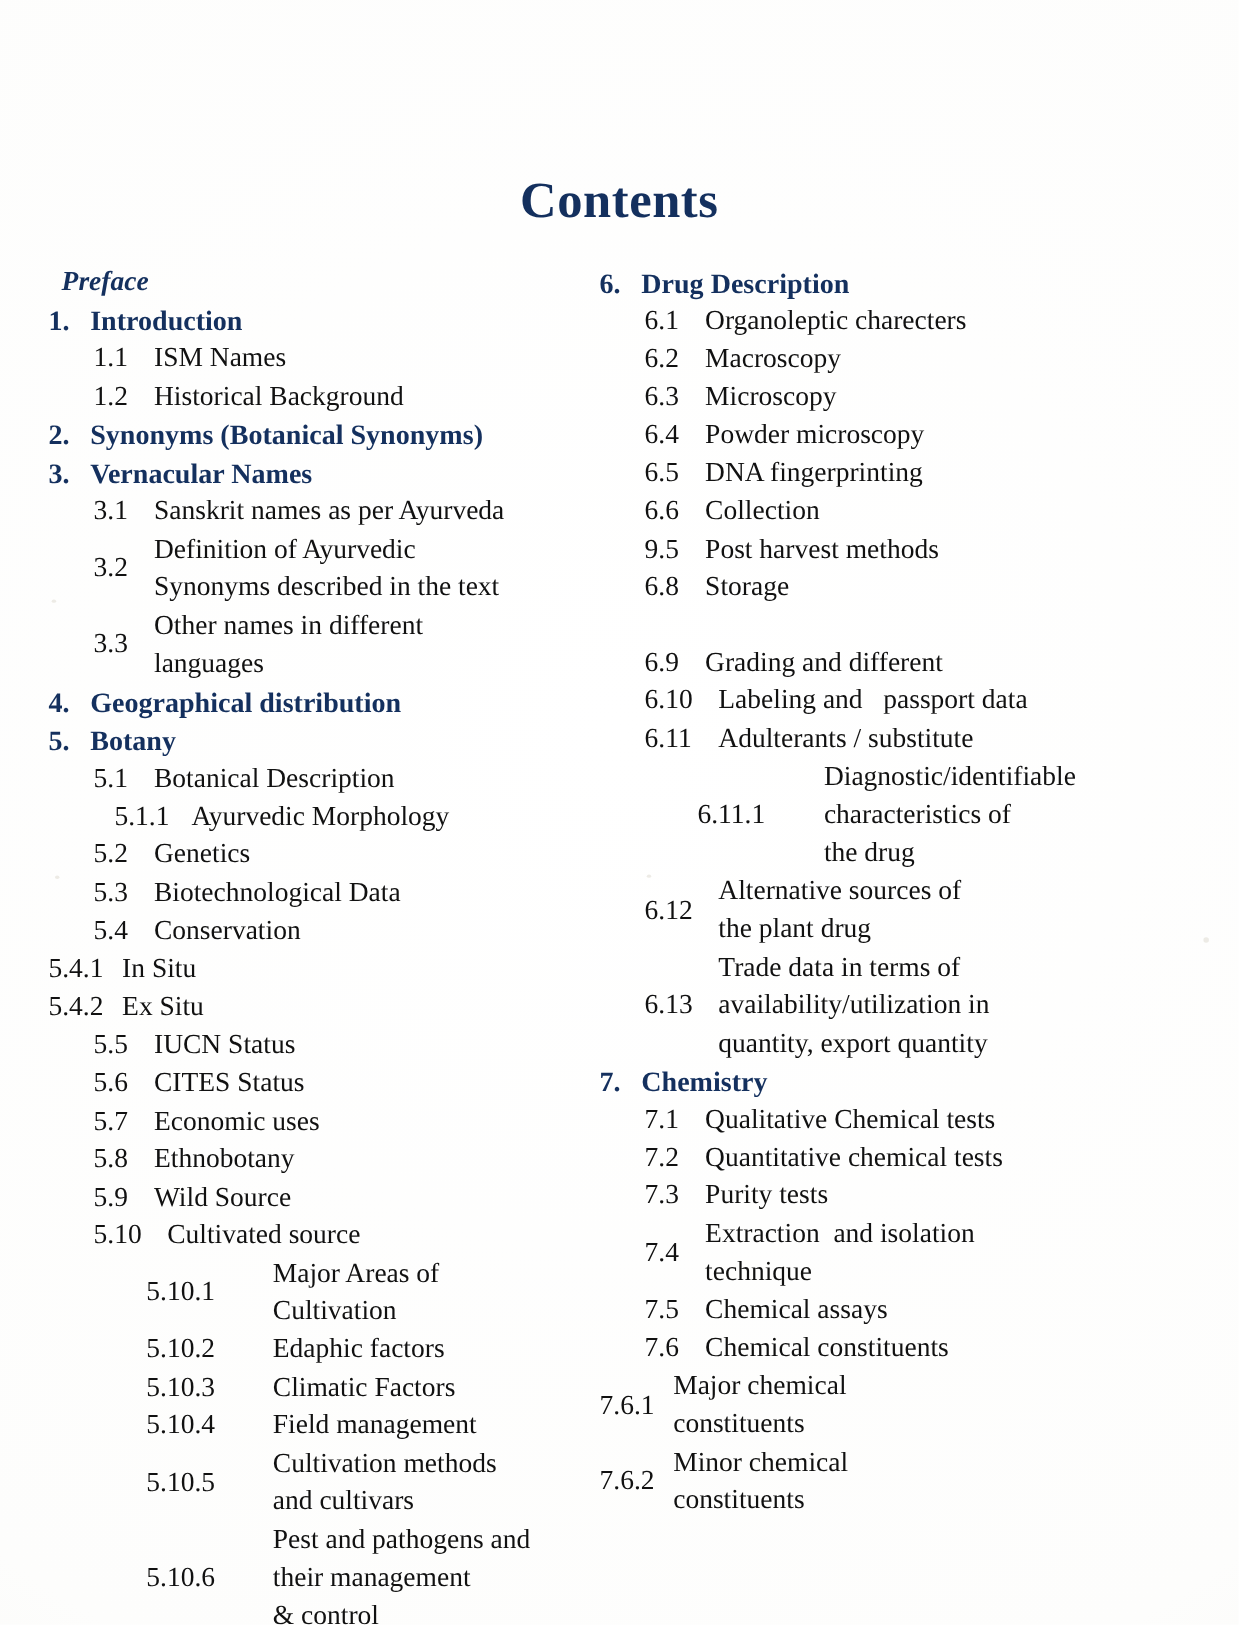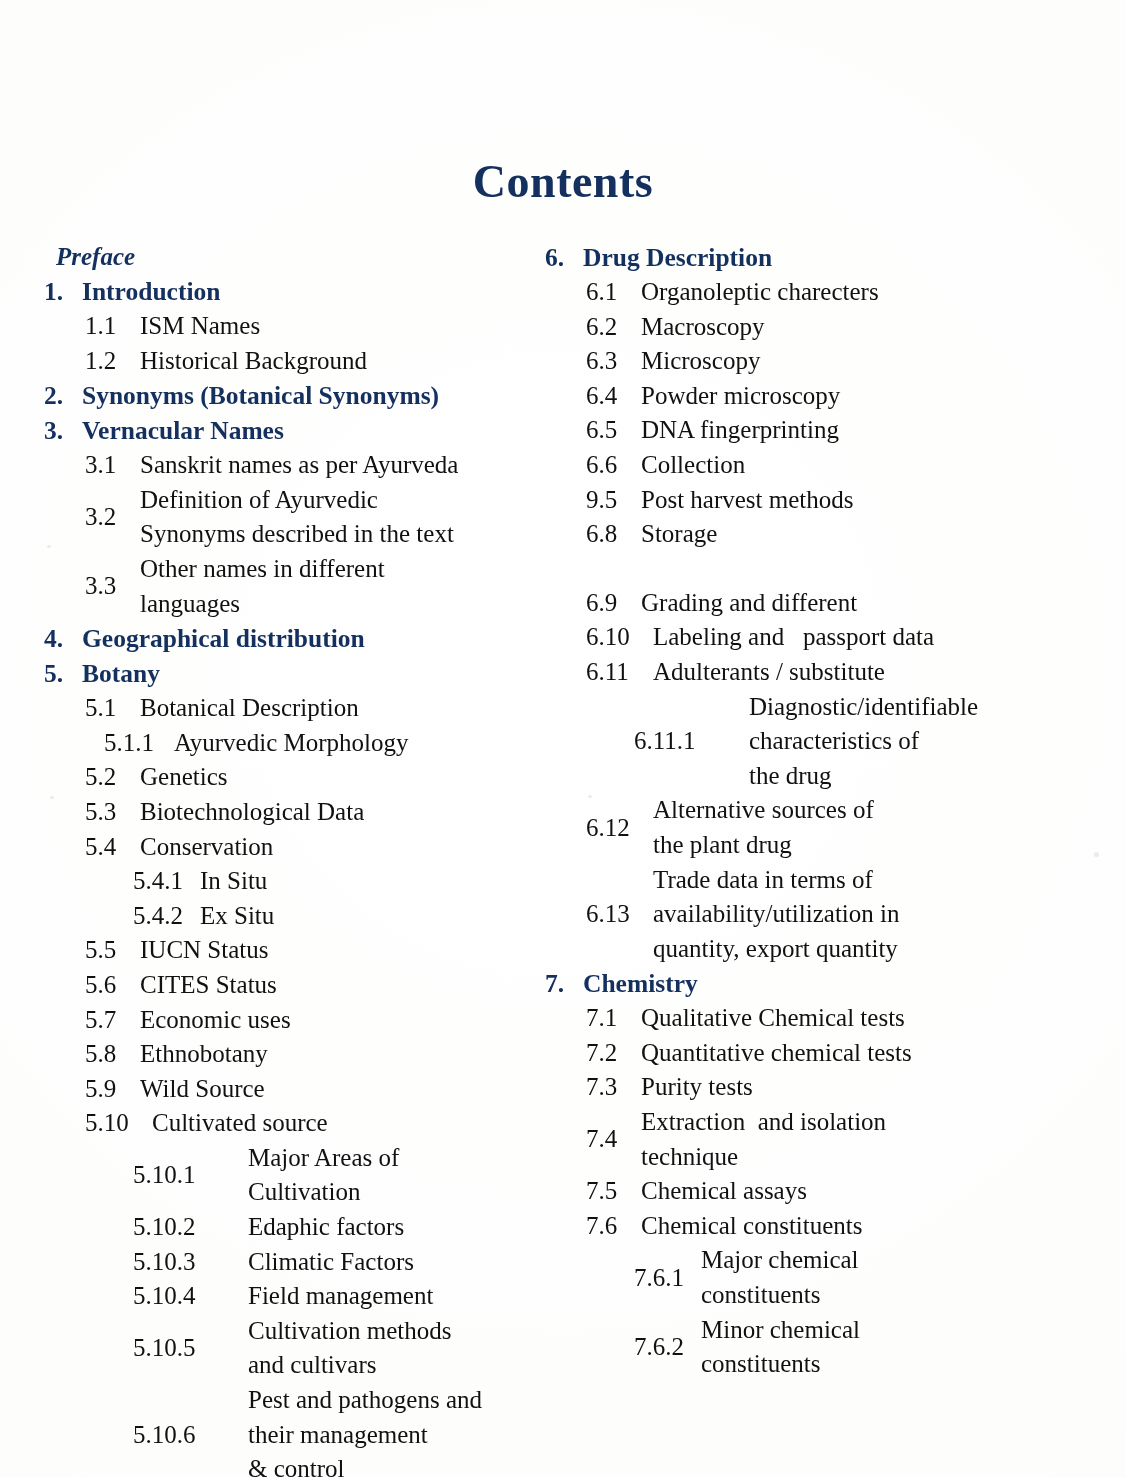--- a/index.html
+++ b/index.html
@@ -88,21 +88,21 @@
 
   
   .lvl-2w { margin-left: 41px; }
   .lvl-2w .num { width: 67px; }
 
   
   .lvl-2t { margin-left: 60px; }
   .lvl-2t .num { width: 70px; }
 
   
-  .lvl-3 { margin-left: 89px; }
+  .lvl-3 { }
   .lvl-3 .num { width: 67px; }
 
   
   .lvl-3w { margin-left: 89px; gap: 28px; }
   .lvl-3w .num { width: 87px; }
 
   
   .spacer { height: 34px; }
 
   

